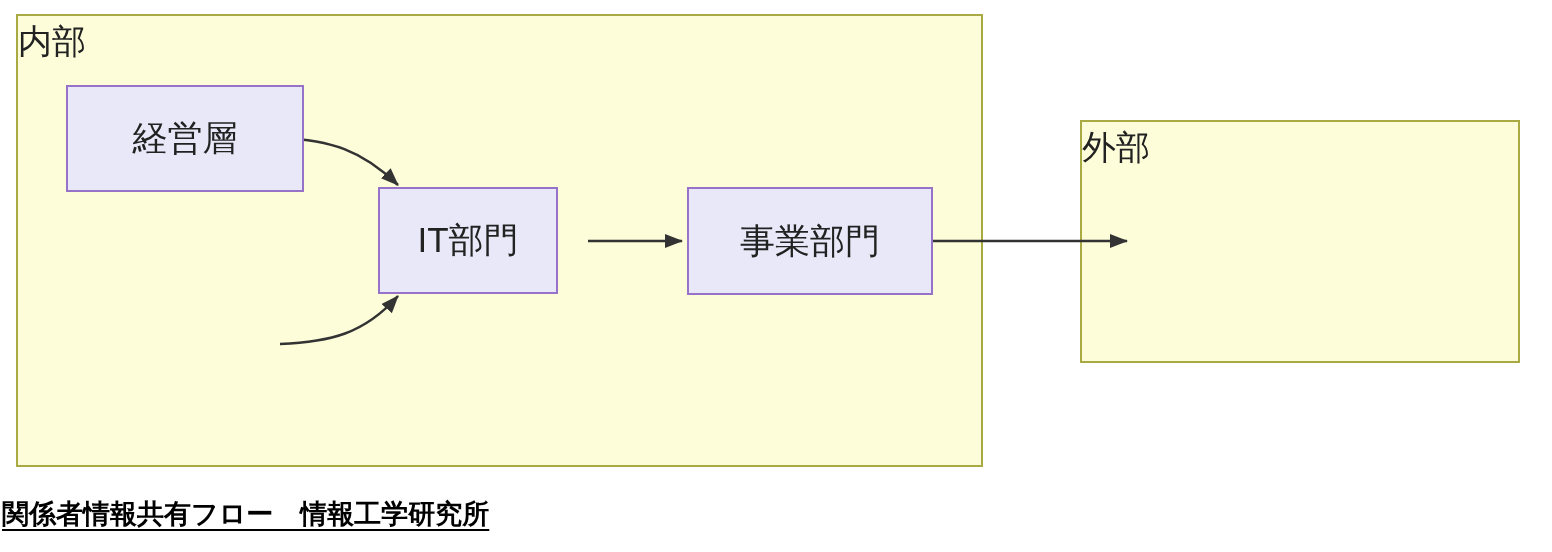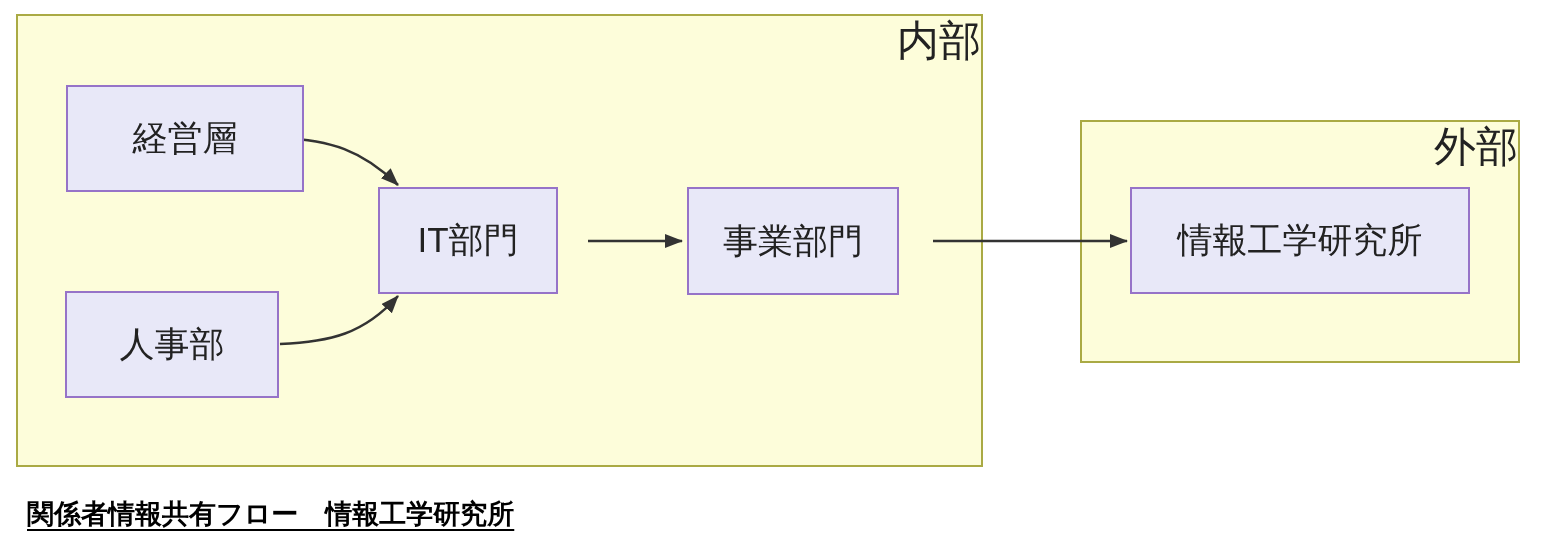--- a/index.html
+++ b/index.html
@@ -17,22 +17,22 @@
     background: var(--container-fill, #fdfdda);
     border: 2px solid var(--container-border, #aaaa44);
     box-sizing: border-box;
     z-index: 1;
   }
   .group-label {
     position: absolute;
     top: 5px;
     left: 0;
     width: 100%;
-    text-align: right;
-    font-size: 42px;
+    text-align: left;
+    font-size: 34px;
     line-height: 40px;
     color: var(--text, #222);
     white-space: nowrap;
   }
   .node {
     position: absolute;
     background: var(--node-fill, #e8e8f8);
     border: 2px solid var(--node-border, #9673c8);
     box-sizing: border-box;
     display: flex;
@@ -61,21 +61,20 @@
     left: 2px;
     top: 496px;
     font-size: 27px;
     font-weight: bold;
     color: #000000;
     text-decoration: underline;
     text-decoration-thickness: 2px;
     text-underline-offset: 6px;
     white-space: pre;
     z-index: 4;
-    margin-left: 25px;
   }
 </style>
 </head>
 <body>
 
 <div class="canvas">
 
   <div class="group" style="left:16px; top:14px; width:967px; height:453px;">
     <div class="group-label">内部</div>
   </div>
@@ -93,31 +92,25 @@
     <path class="edge-line" d="M 281 138 C 330 140 362 150 398 185" marker-end="url(#arrow)"></path>
     <path class="edge-line" d="M 280 344 C 330 342 364 334 398 296" marker-end="url(#arrow)"></path>
     <path class="edge-line" d="M 588 241 L 682 241" marker-end="url(#arrow)"></path>
     <path class="edge-line" d="M 933 241 L 1127 241" marker-end="url(#arrow)"></path>
   </svg>
 
   <div class="node" style="left:66px; top:85px; width:238px; height:107px;">
     <span>経営層</span>
   </div>
 
-  <div class="node" style="left:65px; top:291px; width:214px; height:107px;">
-    <span>人事部</span>
-  </div>
 
   <div class="node" style="left:378px; top:187px; width:180px; height:107px;">
     <span>IT部門</span>
   </div>
 
-  <div class="node" style="left:687px; top:187px; width:212px; height:108px;">
+  <div class="node" style="left:687px; top:187px; width:246px; height:108px;">
     <span>事業部門</span>
   </div>
 
-  <div class="node" style="left:1130px; top:187px; width:340px; height:107px;">
-    <span>情報工学研究所</span>
-  </div>
 
   <div class="diagram-title">関係者情報共有フロー　情報工学研究所</div>
 
 </div>
 
 </body></html>

